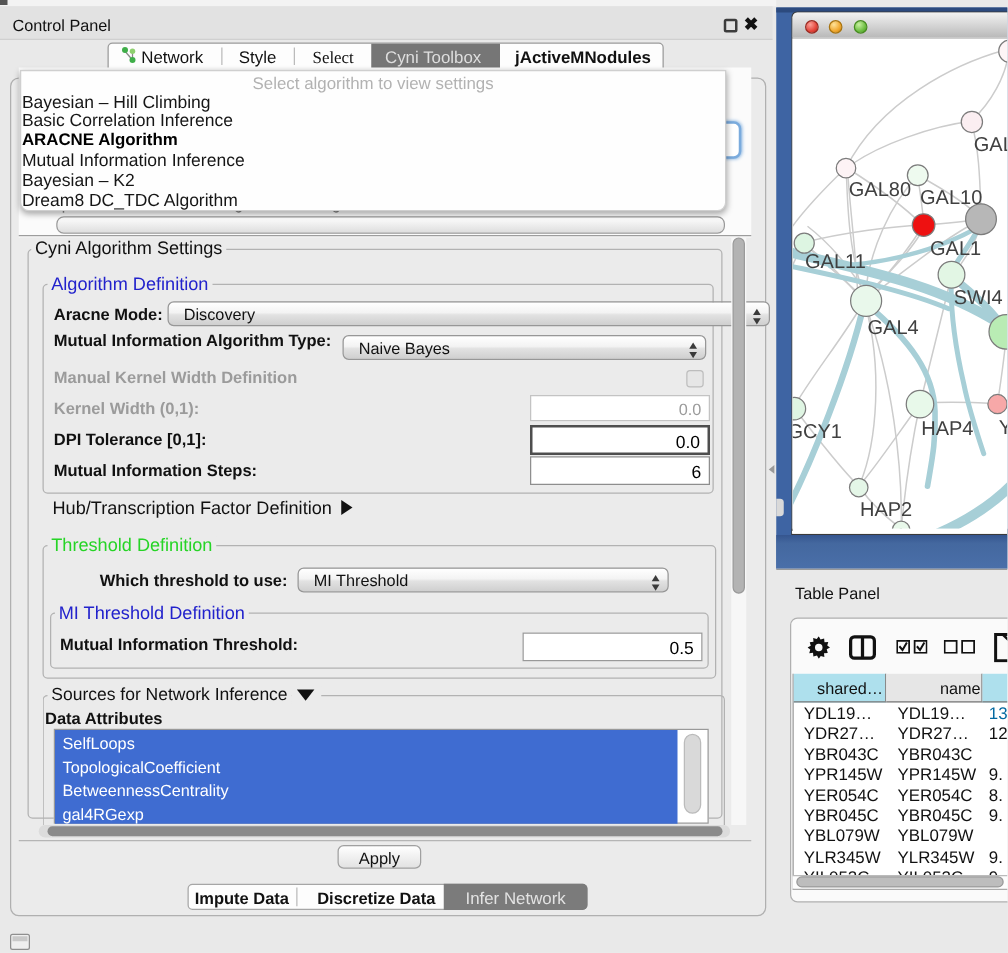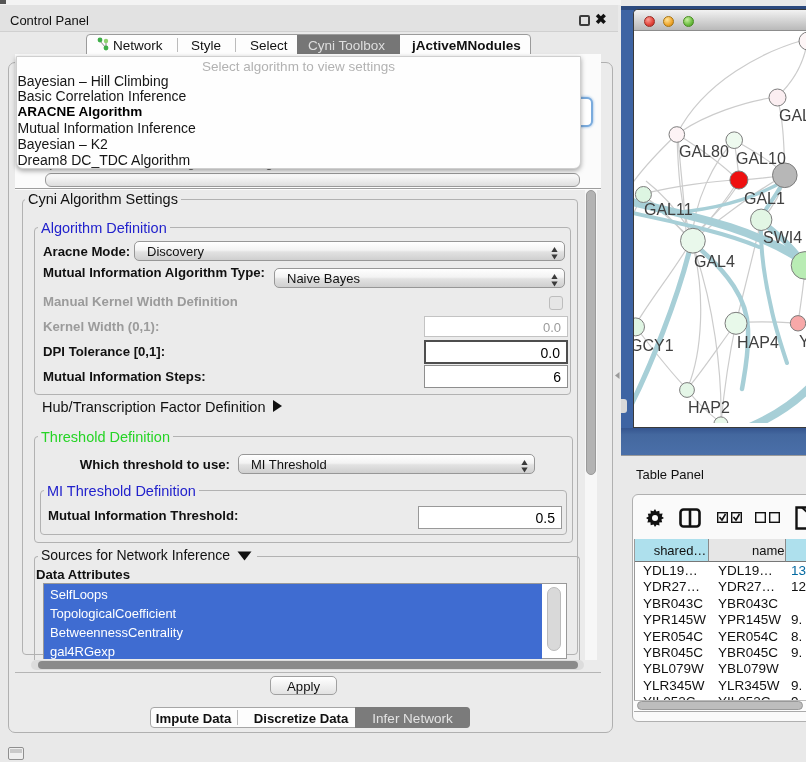--- a/index.html
+++ b/index.html
@@ -30,21 +30,21 @@
 <div class="abs" style="left:595px;top:11px;font-size:14px;font-weight:bold;color:#111;">✖</div>
 
 <div class="abs" style="left:8px;top:62px;width:605px;height:671px;background:#ebebeb;border:1px solid #b0b0b0;border-radius:7px;"></div>
 
 <div class="abs" style="left:86px;top:34px;width:445px;height:22px;background:#fdfdfd;border:1px solid #9b9b9b;border-radius:4px 4px 0 0;"></div>
 <div class="abs" style="left:177px;top:38px;width:1px;height:14px;background:#bbb;"></div>
 <div class="abs" style="left:235px;top:38px;width:1px;height:14px;background:#bbb;"></div>
 <div class="abs" style="left:297px;top:35px;width:103px;height:20px;background:#767676;"></div>
 <div class="abs" style="left:113px;top:38px;font-size:13.5px;color:#111;">Network</div>
 <div class="abs" style="left:191px;top:38px;font-size:13.5px;color:#111;">Style</div>
-<div class="abs" style="left:250px;top:38px;font-size:13.5px;color:#111;">Select</div>
+<div class="abs" style="left:250px;top:38px;font-size:13.5px;color:#111;font-family:Liberation Serif, serif;">Select</div>
 <div class="abs" style="left:308px;top:38px;font-size:13.5px;color:#dedede;">Cyni Toolbox</div>
 <div class="abs" style="left:412px;top:38px;font-size:13.5px;font-weight:bold;color:#111;">jActiveMNodules</div>
 <svg class="abs" style="left:96px;top:37px;" width="15" height="15" viewBox="0 0 15 15">
   <line x1="4" y1="4" x2="10" y2="11" stroke="#888" stroke-width="1"></line>
   <line x1="10" y1="4" x2="10" y2="11" stroke="#888" stroke-width="1"></line>
   <circle cx="4" cy="3" r="2.4" fill="#3fae49"></circle>
   <circle cx="10" cy="4" r="2.2" fill="#8ed06f"></circle>
   <circle cx="10" cy="11" r="2.4" fill="#3fae49"></circle>
 </svg>
 
@@ -70,21 +70,21 @@
 <div class="abs n14" style="left:17.5px;top:135.5px;z-index:6;">Bayesian – K2</div>
 <div class="abs n14" style="left:17.5px;top:151.5px;z-index:6;">Dream8 DC_TDC Algorithm</div>
 
 <div class="grpbox" style="left:22px;top:199px;width:556px;height:456px;"></div>
 <div class="gt" style="left:25px;top:191px;color:#111;">Cyni Algorithm Settings</div>
 
 <div class="grpbox" style="left:34px;top:227px;width:537px;height:168px;"></div>
 <div class="gt" style="left:38px;top:219.5px;color:#2222cc;">Algorithm Definition</div>
 
 <div class="abs b13" style="left:43px;top:243.5px;">Aracne Mode:</div>
-<div class="combo" style="left:134px;top:241px;width:431px;">
+<div class="combo" style="left:134px;top:241px;width:482px;">
   <div class="ct">Discovery</div>
   <svg class="ar" viewBox="0 0 9 16">
       <path d="M4.5 3 L7.6 8 H1.4 Z" fill="#3a3a3a"></path>
       <path d="M4.5 15.5 L1.4 10.5 H7.6 Z" fill="#3a3a3a"></path>
     </svg>
 </div>
 <div class="abs b13" style="left:43px;top:264.5px;">Mutual Information Algorithm Type:</div>
 <div class="combo" style="left:274px;top:268px;width:291px;">
   <div class="ct">Naive Bayes</div>
   <svg class="ar" viewBox="0 0 9 16">

